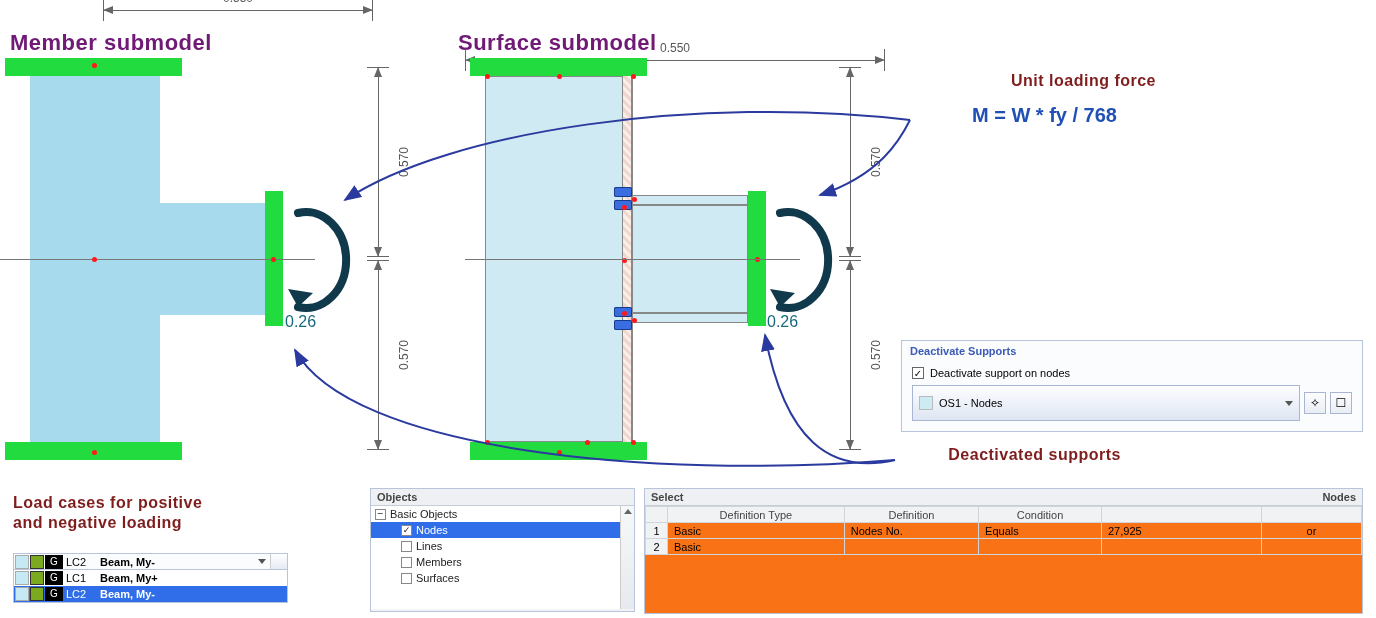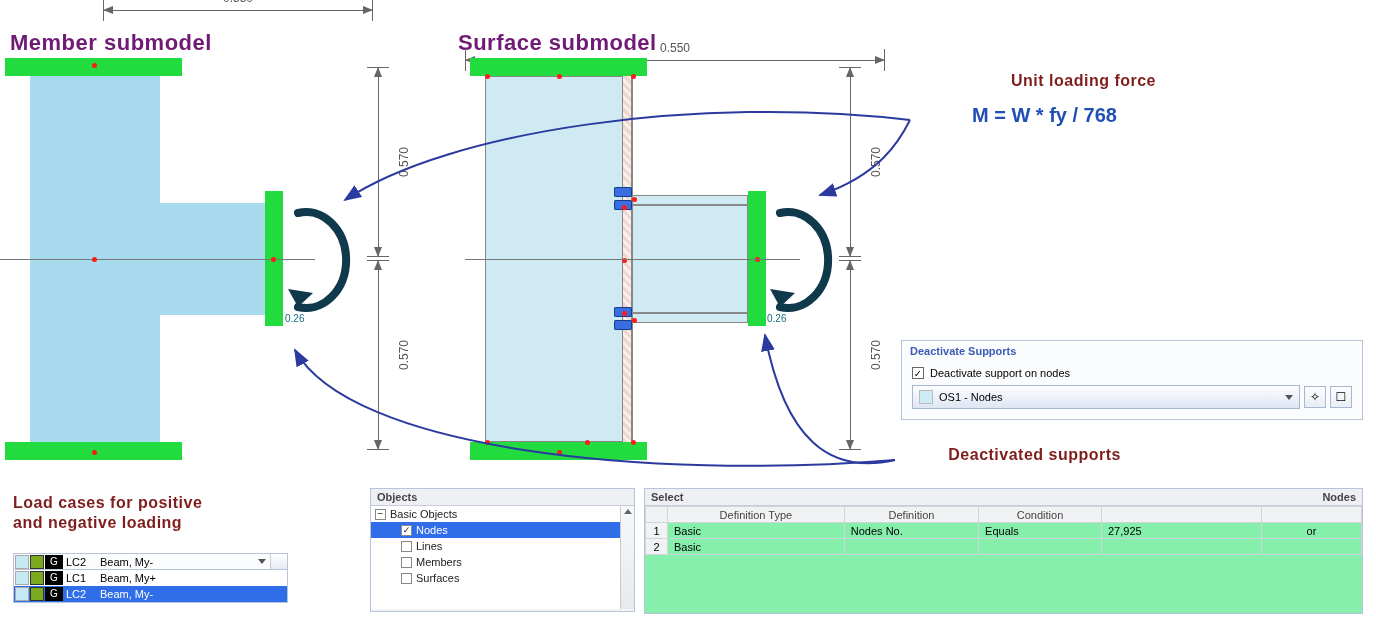--- a/index.html
+++ b/index.html
@@ -55,21 +55,21 @@
   .dim-v .arrowT, .dim-v .arrowB { position:absolute; left:1px; width:0; height:0; }
   .dim-v .arrowT { top:0; border-left:4px solid transparent; border-right:4px solid transparent; border-bottom:10px solid #666; }
   .dim-v .arrowB { bottom:0; border-left:4px solid transparent; border-right:4px solid transparent; border-top:10px solid #666; }
   .dim-v .label { position:absolute; left:16px; top:50%; transform:translateY(-50%) rotate(-90deg); transform-origin:center; font-size:12px; color:#555; white-space:nowrap; }
 
   .greenbar-h { position:absolute; background:#21db3f; height:18px; }
   .greenbar-v { position:absolute; background:#21db3f; width:18px; }
   .lightblue-rect { position:absolute; background:#a8daed; }
   .node-dot { position:absolute; width:5px; height:5px; border-radius:50%; background:#ff1a1a; }
   .axisline { position:absolute; background:#777; }
-  .momentval { position:absolute; font-size:10px; color:#156a7c; }
+  .momentval { position:absolute; font-size:16px; color:#156a7c; }
 
   .moment-arc { position:absolute; pointer-events:none; }
 
   
   .fig-right { position: absolute; left: 465px; top: 55px; width: 420px; height: 410px; }
   .panel-outline { position:absolute; border:1px solid #888; background:#cfeaf3; }
   .flange-surf { position:absolute; border:1px solid #888; background:#cfeaf3; }
 
   .handle-blue { position:absolute; width:18px; height:10px; background:#3a6ee0; border-radius:2px; box-shadow:0 0 0 1px #173c8a inset; }
 
@@ -78,53 +78,53 @@
 
   
   .lc-box { position:absolute; left:13px; top:553px; width:275px; border:1px solid #b7c4dc; font-size:11px; background:#fff; }
   .lc-row { display:flex; align-items:center; height:16px; }
   .lc-row.sel { background:#2f6ee8; color:#fff; }
   .lc-row.head { border-bottom:1px solid #b7c4dc; background:#fbfcfe; }
   .lc-sw1 { width:14px; height:14px; background:#c7e9f4; border:1px solid #aaa; margin-left:1px; }
   .lc-sw2 { width:14px; height:14px; background:#7baa1e; border:1px solid #333; margin-left:1px; }
   .lc-g { width:18px; height:14px; background:#000; color:#fff; margin-left:1px; text-align:center; line-height:13px; font-size:10px; }
   .lc-code { width:34px; padding:0 3px; }
-  .lc-name { flex:1; padding:0 3px; }
+  .lc-name { flex:1; padding:0 3px;font-weight:bold; }
   .lc-row.head::after { content:""; width:16px; height:100%; background:linear-gradient(to bottom,#fff,#e5eaf3); border-left:1px solid #ccc; }
   .lc-row.head .chev { position:relative; margin-right:4px; width:0; height:0; border-left:4px solid transparent; border-right:4px solid transparent; border-top:5px solid #555; }
 
   
   .objects-panel { position:absolute; left:370px; top:488px; width:265px; height:124px; border:1px solid #b7c4dc; background:#f2f3f5; font-size:11px; color:#222; }
   .objects-panel .hdr { background:#eef0f3; border-bottom:1px solid #c7cdd7; padding:2px 6px; font-weight:600; color:#444; }
   .tree { background:#fff; height:calc(100% - 19px); overflow:hidden; position:relative; }
   .tree .row { display:flex; align-items:center; height:16px; padding-left:4px; }
   .tree .row.basic { font-weight:400; }
   .tree .row .pm { width:11px; height:11px; border:1px solid #888; margin-right:4px; text-align:center; line-height:8px; font-size:10px; display:flex; align-items:center; justify-content:center; background:#fff; }
   .tree .row.sel { background:#2f6ee8; color:#fff; }
   .tree .chk { width:11px; height:11px; border:1px solid #888; margin-right:4px; display:inline-flex; align-items:center; justify-content:center; font-size:9px; color:#222; background:#fff; }
   .tree .row.child { padding-left:30px; }
   .scrollhint { position:absolute; right:0; top:0; bottom:0; width:14px; background:linear-gradient(to bottom,#f7f8fa,#e7e9ee); border-left:1px solid #ccc; }
   .scrollhint::before { content:""; position:absolute; top:3px; left:3px; right:3px; height:0; border-left:4px solid transparent; border-right:4px solid transparent; border-bottom:5px solid #666; }
 
   
-  .select-panel { position:absolute; left:644px; top:488px; right:13px; height:126px; border:1px solid #b7c4dc; background:#86efac; font-size:11px; }
+  .select-panel { position:absolute; left:644px; top:488px; right:13px; height:126px; border:1px solid #b7c4dc; background:#f97316; font-size:11px; }
   .select-panel .hdr { display:flex; justify-content:space-between; padding:2px 6px; background:#eef0f3; border-bottom:1px solid #c7cdd7; color:#444; font-weight:600; }
   table.sel { border-collapse:collapse; width:100%; font-size:11px;padding-left:11px; }
   table.sel th, table.sel td { border:1px solid #d0d4db; padding:1px 6px; text-align:left; height:16px; }
   table.sel th { background:#f1f2f4; font-weight:400; text-align:center; color:#444; }
   table.sel td.num { background:#f1f2f4; text-align:center; width:22px; }
   table.sel td.center { text-align:center; }
 
   
   .deact-panel { position:absolute; right:13px; top:340px; width:462px; border:1px solid #b7c4dc; background:#fbfcfe; font-size:11px; }
   .deact-panel .title2 { padding:4px 8px; color:#3b5bb3; font-weight:600; border-bottom:0; }
   .deact-panel .body { padding:6px 10px 10px 10px; }
   .chkbox { width:12px; height:12px; border:1px solid #666; display:inline-flex; align-items:center; justify-content:center; font-size:10px; margin-right:6px; background:#fff; }
   .dropdown { margin-top:6px; display:flex; align-items:center; }
-  .dropdown .dd { flex:1; height:24px; background:linear-gradient(to bottom,#fdfdff,#dee6f3); border:1px solid #a8b6d4; display:flex; align-items:center; padding:0 6px; position:relative; }
+  .dropdown .dd { flex:1; height:36px; background:linear-gradient(to bottom,#fdfdff,#dee6f3); border:1px solid #a8b6d4; display:flex; align-items:center; padding:0 6px; position:relative; }
   .dd .sw { width:14px; height:14px; background:#ccebf3; border:1px solid #bbb; margin-right:6px; }
   .dd .chev { position:absolute; right:6px; width:0; height:0; border-left:4px solid transparent; border-right:4px solid transparent; border-top:5px solid #555; }
   .iconbtn { width:22px; height:22px; border:1px solid #a8b6d4; margin-left:4px; background:linear-gradient(to bottom,#fdfdff,#e9edf4); display:flex; align-items:center; justify-content:center; font-size:12px; }
 
 </style>
 </head>
 <body>
 
 <div class="title" style="left:10px; top:30px;">Member submodel</div>
 <div class="title" style="left:458px; top:30px;">Surface submodel</div>

